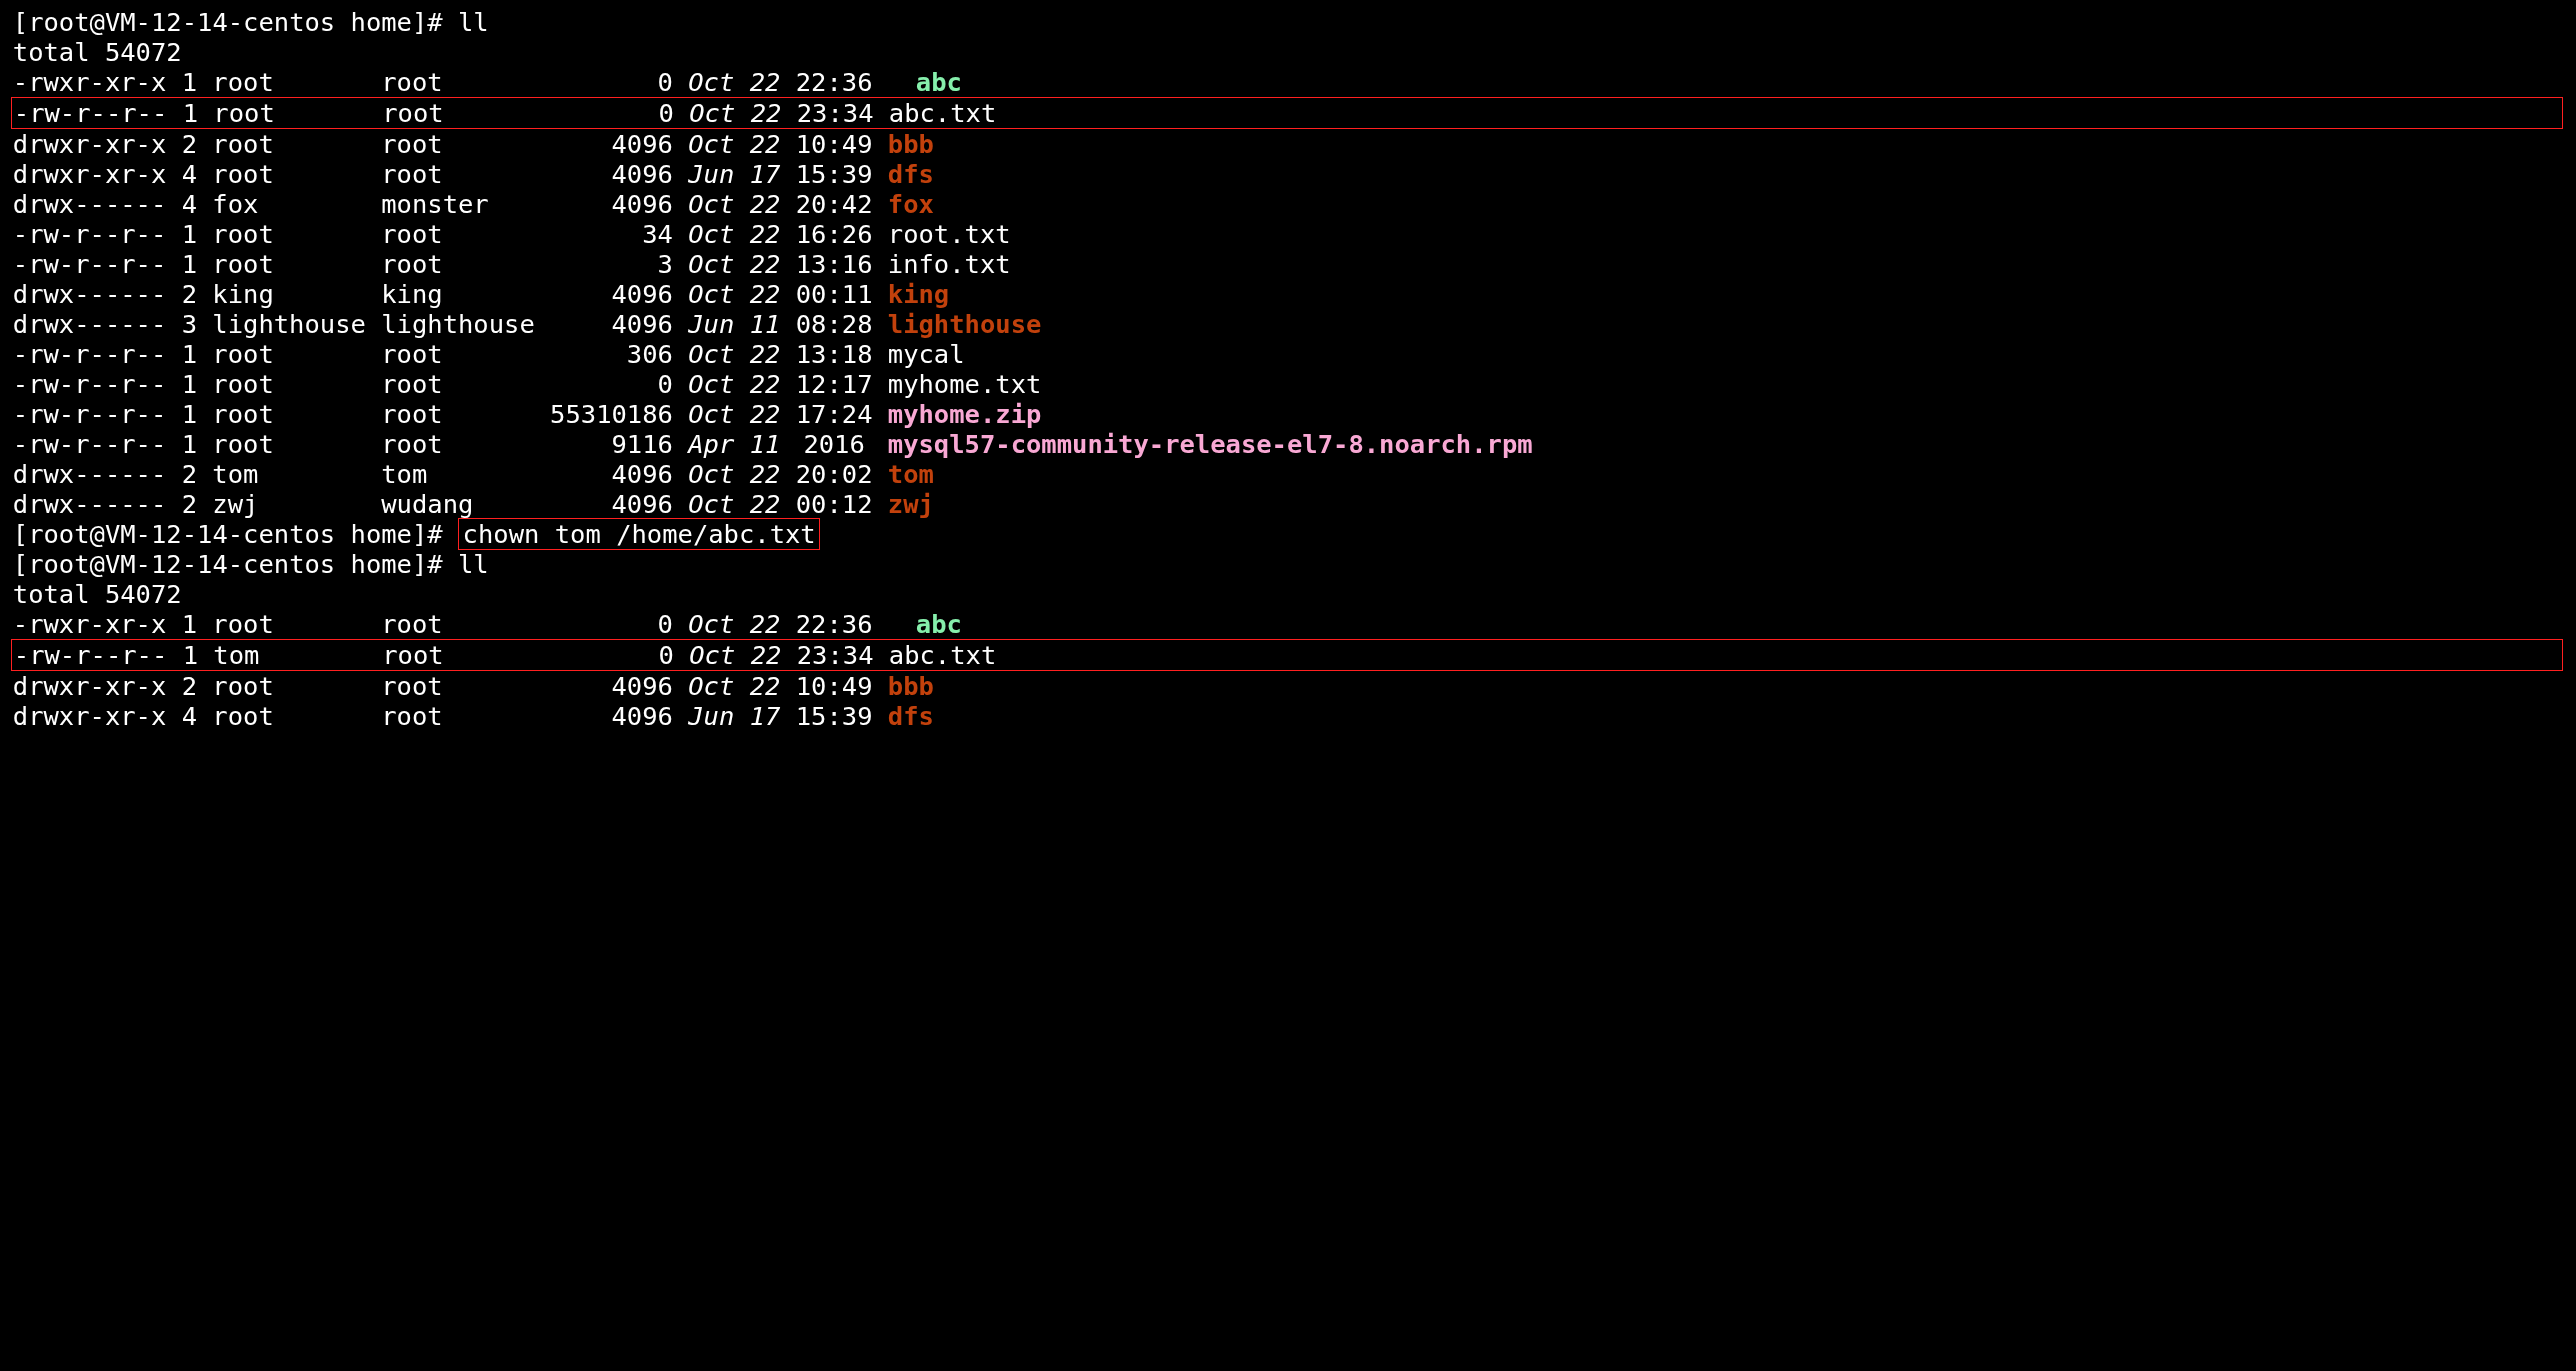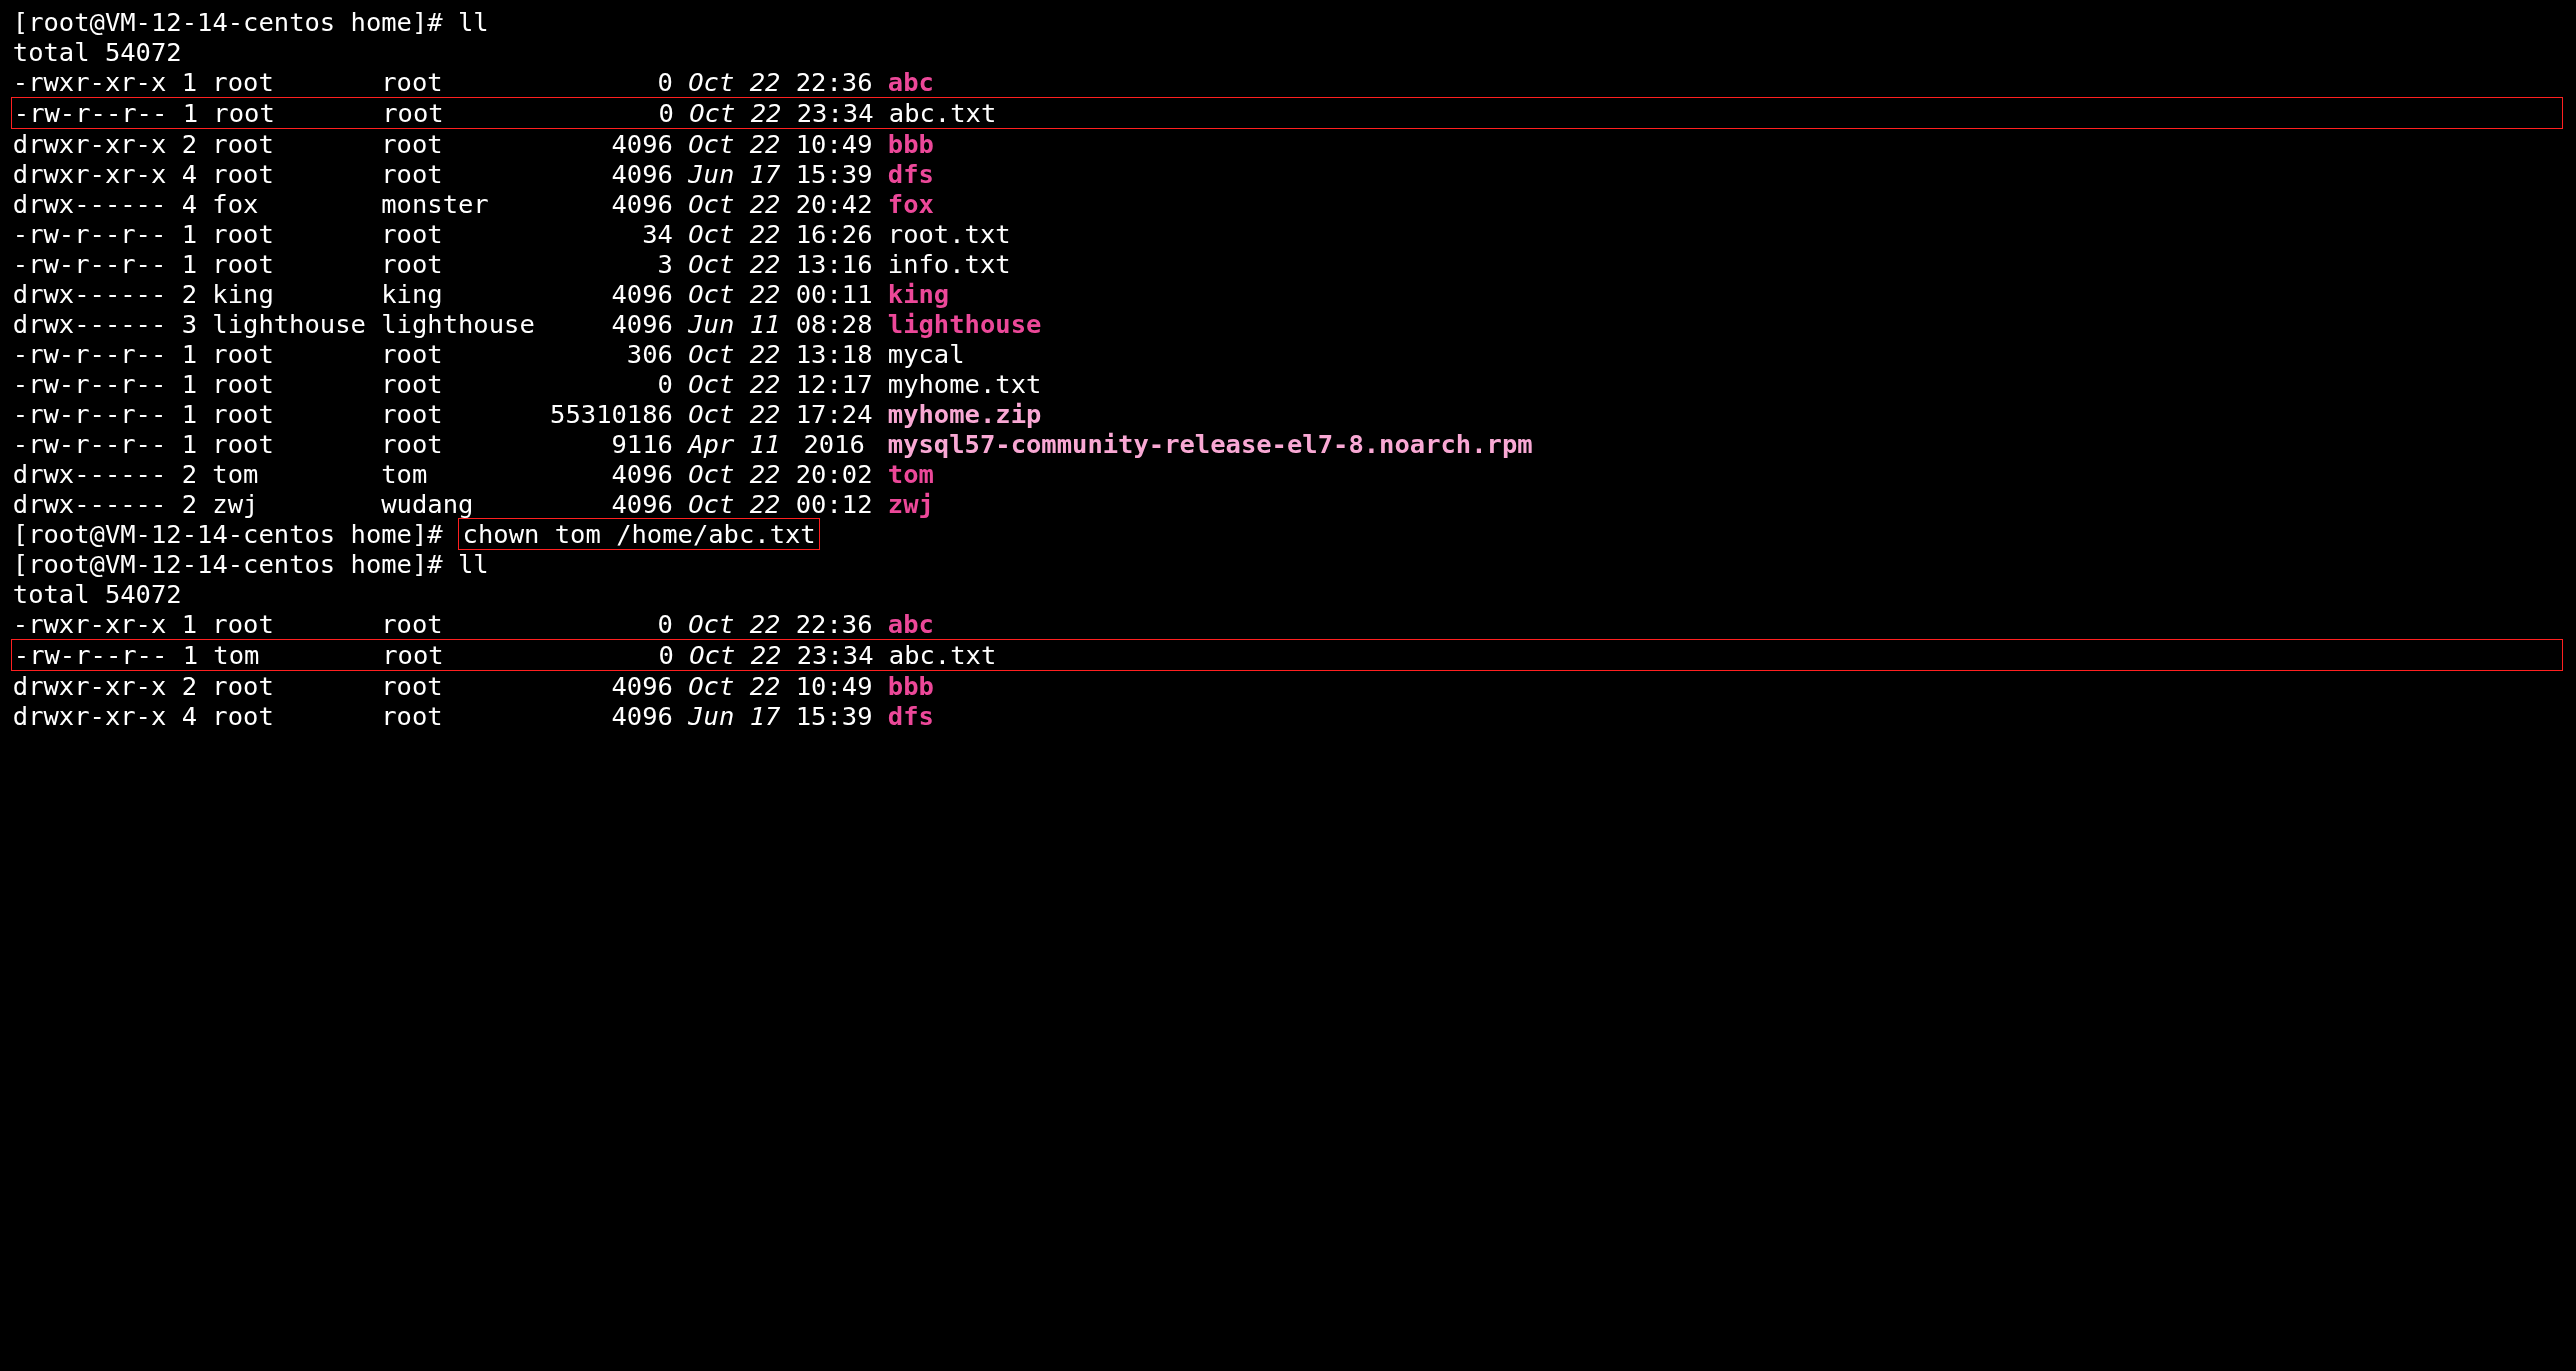--- a/index.html
+++ b/index.html
@@ -15,22 +15,22 @@
   .line { display: block; }
   .col-perm  { display: inline-block; width: 10ch; }
   .col-links { display: inline-block; width: 2ch; text-align: right; }
   .sp1 { display: inline-block; width: 1ch; }
   .col-owner { display: inline-block; width: 11ch; }
   .col-group { display: inline-block; width: 11ch; }
   .col-size  { display: inline-block; width: 8ch; text-align: right; }
   .col-date  { display: inline-block; width: 7ch; font-style: italic; }
   .col-time  { display: inline-block; width: 5ch; text-align: center; }
   .col-fname { display: inline-block; }
-  .green  { color: #ec4899; font-weight: bold; }
-  .blue   { color: #ec4899; font-weight: bold; }
+  .green  { color: #86efac; font-weight: bold; margin-left: 28px; }
+  .blue   { color: #c2410c; font-weight: bold; }
   .red    { color: #f9a8d4; font-weight: bold; }
   .white  { color: #ffffff; }
   .boxed {
     border: 1.8px solid #ff2020;
     box-sizing: border-box;
     padding-right: 1px;
     padding-left: 1.8px;
     margin-left: -1.8px;
   }
   .boxed-inline {

